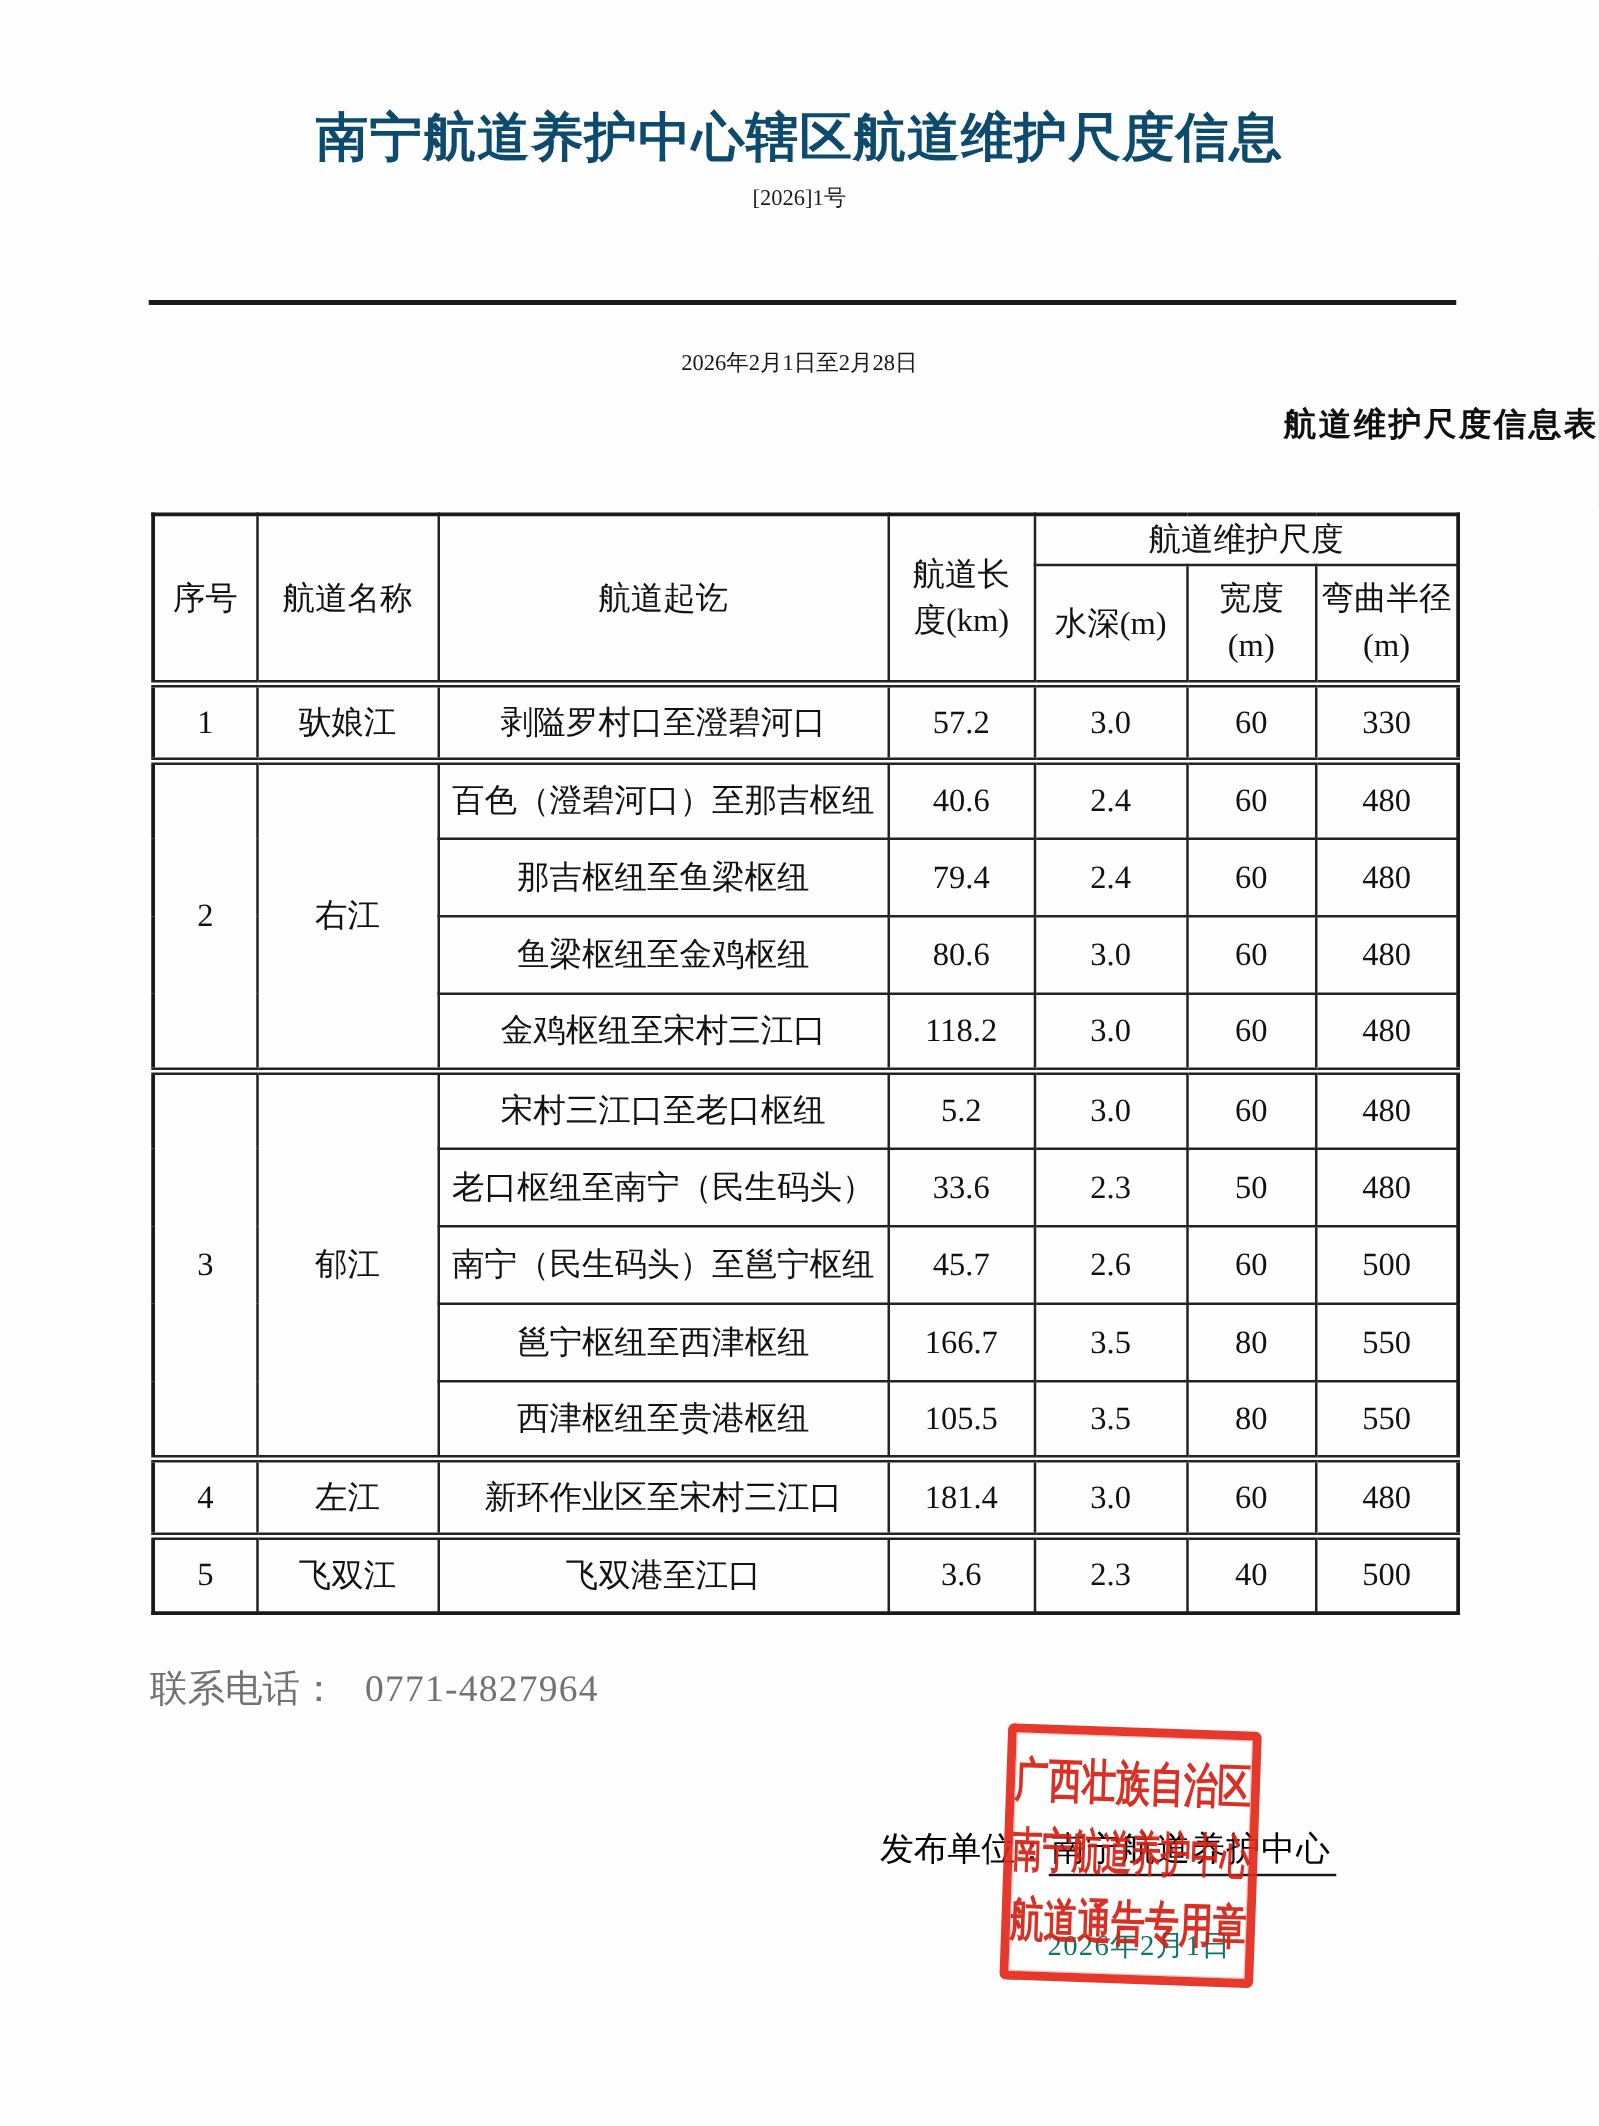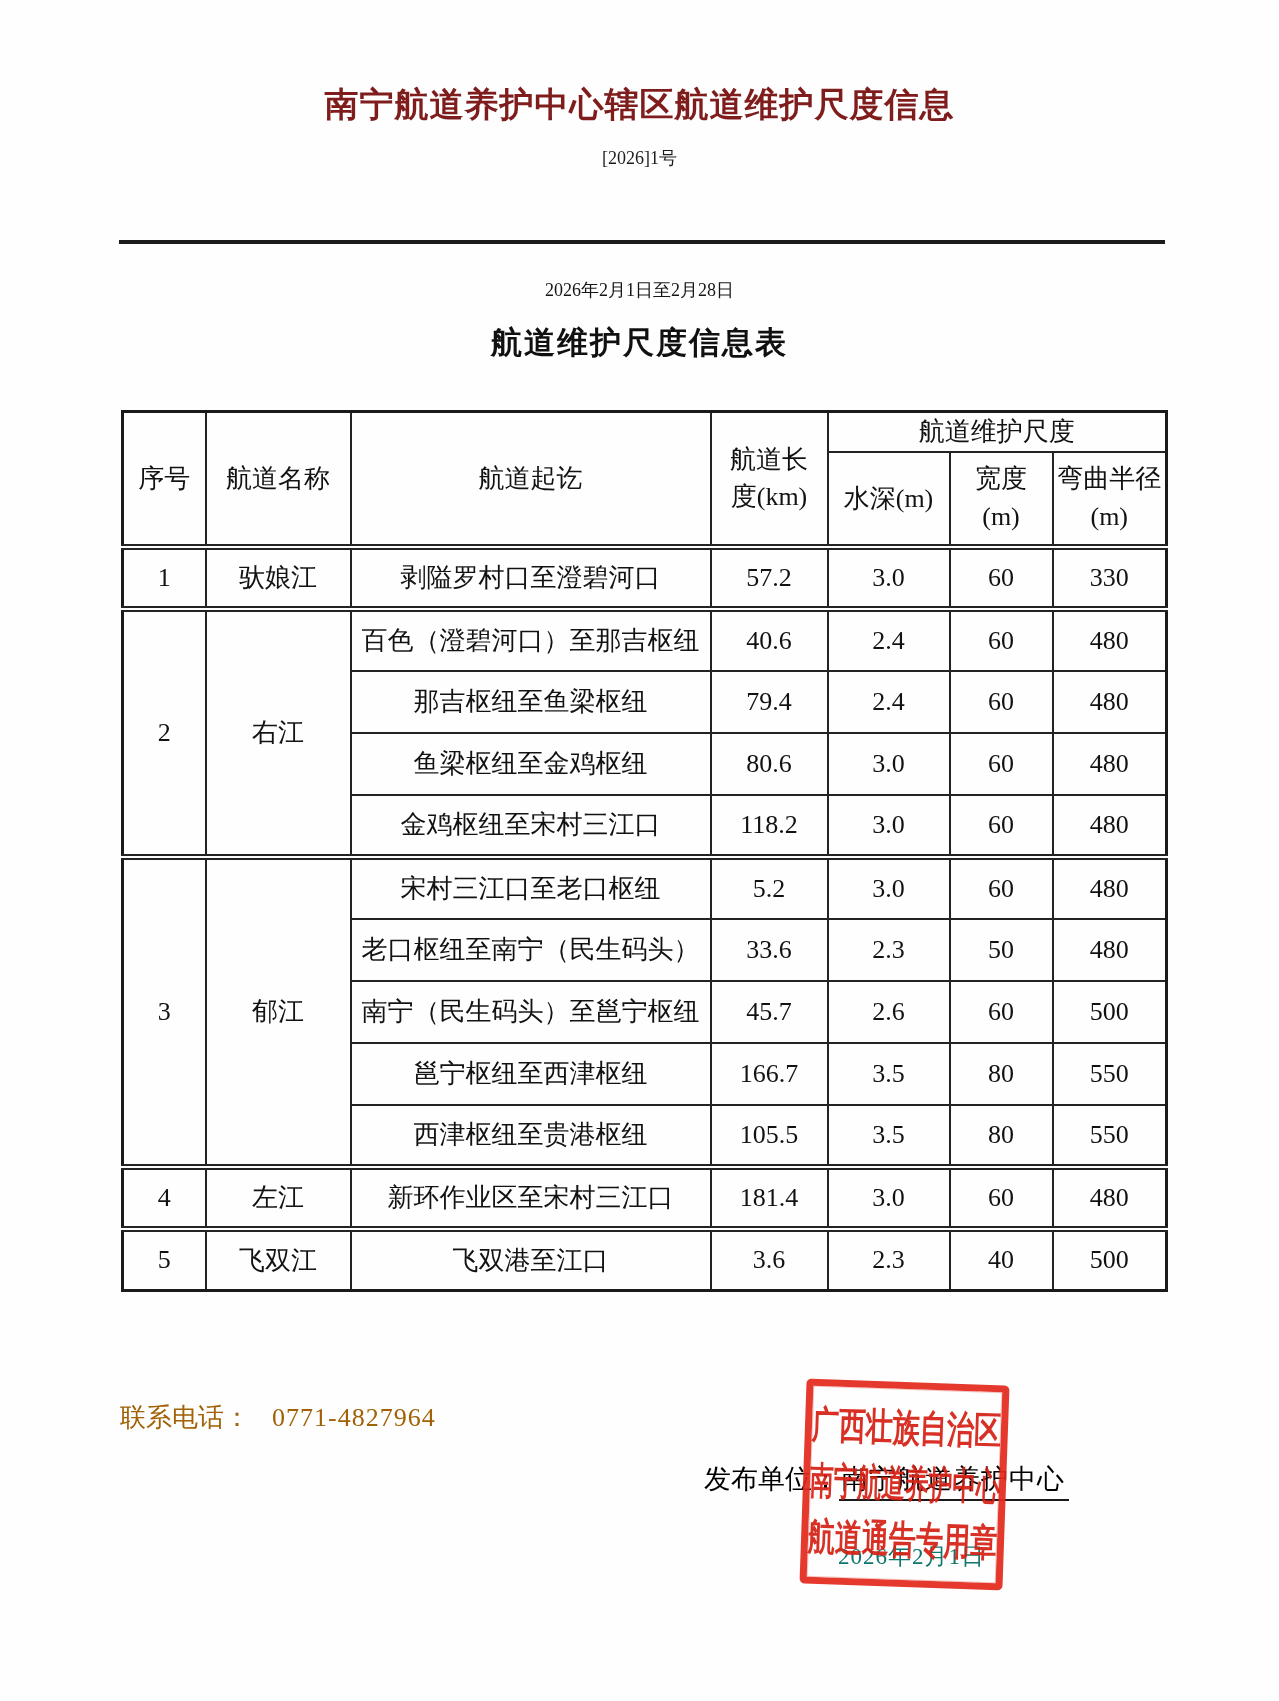--- a/index.html
+++ b/index.html
@@ -13,24 +13,24 @@
     margin: 0 auto;
     background: #fefefe;
     overflow: hidden;
     color: #141414;
   }
 
   .doc-title {
     position: absolute;
     top: 82px; left: 0; width: 100%;
     text-align: center;
-    font-size: 34px;
+    font-size: 42px;
     font-weight: bold;
     letter-spacing: 1px;
-    color: #7f1d1d;
+    color: #0c4a6e;
   }
 
   .doc-number {
     position: absolute;
     top: 146px; left: 0; width: 100%;
     text-align: center;
     font-size: 18px;
     color: #1c1c1c;
   }
 
@@ -45,22 +45,22 @@
     position: absolute;
     top: 278px; left: 0; width: 100%;
     text-align: center;
     font-size: 18px;
     color: #161616;
   }
 
   .table-title {
     position: absolute;
     top: 322px; left: 0; width: 100%;
-    text-align: center;
-    font-size: 31px;
+    text-align: right;
+    font-size: 26px;
     font-weight: bold;
     letter-spacing: 2px;
     color: #101010;
   }
 
   table.dims {
     position: absolute;
     top: 410px; left: 121px;
     width: 1044px;
     border-collapse: collapse;
@@ -78,23 +78,23 @@
     overflow: hidden;
   }
   table.dims thead tr.h1 th { height: 40px; }
   table.dims thead tr.h2 th { height: 95px; }
   table.dims tbody td { height: 62px; }
   table.dims .two-line div { line-height: 1.45; }
   tr.sect > td { border-top: 6px double #232323; }
 
   .contact {
     position: absolute;
-    top: 1400px; left: 120px;
-    font-size: 26px;
-    color: #a16207;
+    top: 1331px; left: 120px;
+    font-size: 30px;
+    color: #737373;
     white-space: nowrap;
   }
   .contact .phone { margin-left: 22px; letter-spacing: 1px; }
 
   .publisher {
     position: absolute;
     top: 1461px; left: 704px;
     font-size: 27px;
     color: #000000;
     white-space: nowrap;

